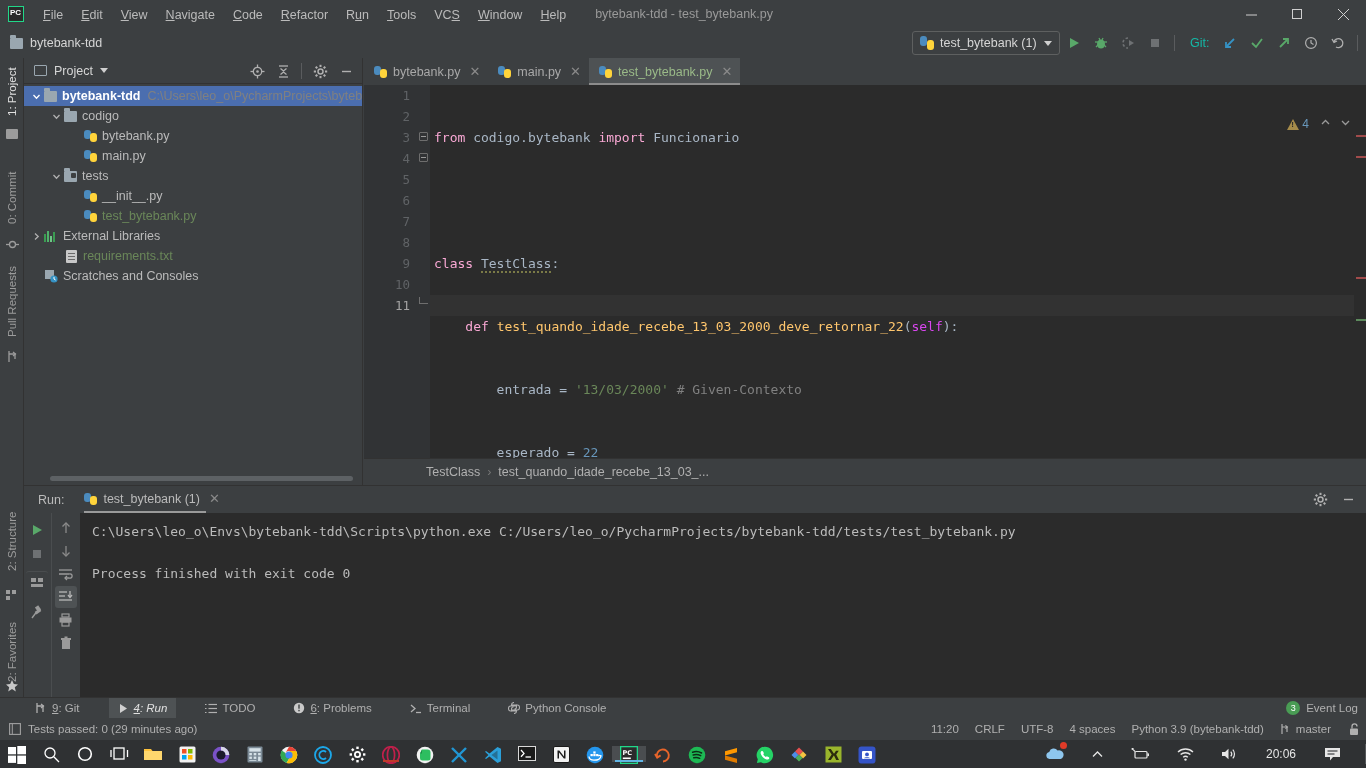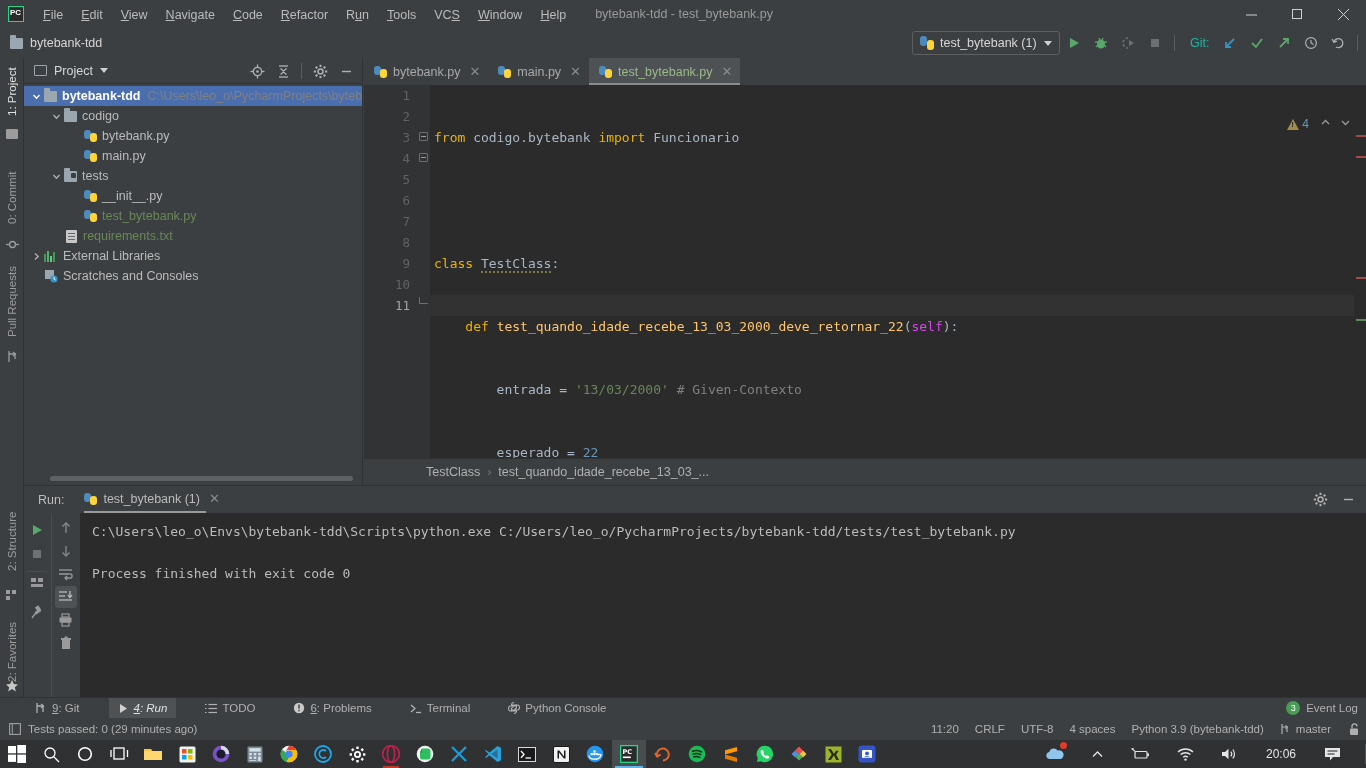--- a/index.html
+++ b/index.html
@@ -214,21 +214,21 @@
   .fold-end {
     position: absolute; left: 1px; width: 9px; height: 9px;
     border-left: 1px solid #6e6e6e; border-bottom: 1px solid #6e6e6e;
   }
   .code {
     position: absolute; left: 66px; top: 0; right: 0; height: 373px;
     font-family: "DejaVu Sans Mono", monospace; font-size: 13px;
     line-height: 21px; color: #a9b7c6; white-space: pre;
   }
   .code .ln { height: 21px; padding-left: 4px; }
-  .kw { color: #eab308; }
+  .kw { color: #f9a8d4; }
   .str { color: #6a8759; }
   .num { color: #6897bb; }
   .cmt { color: #808080; }
   .cls { color: #a9b7c6; }
   .fn { color: #ffc66d; }
   .self { color: #d946ef; }
   .hl-write { background: #43382a; }
   .hl-read { background: #344134; }
   .squig { border-bottom: 2px dotted #7a7a47; }
   .caretline { position: absolute; left: 0; right: 0; height: 21px;
@@ -335,21 +335,21 @@
     align-items: center; gap: 16px; }
   .sb-icon { width: 13px; height: 13px; display: flex;
     align-items: center; justify-content: center; }
 
   
   .taskbar {
     position: absolute; left: 0; top: 740px; width: 1366px; height: 28px;
     background: #2f3133; display: flex; align-items: center;
   }
   .tb-item {
-    width: 34px; height: 28px; display: flex; align-items: center;
+    width: 34px; height: 16px; display: flex; 
     justify-content: center; position: relative; flex: none;
   }
   .tb-item.active { background: #4a4d50; }
   .tb-item.active::after {
     content: ""; position: absolute; bottom: 0; left: 3px; right: 3px;
     height: 2px; background: #62b5e5;
   }
   .tb-item.underline::after {
     content: ""; position: absolute; bottom: 0; left: 9px; right: 9px;
     height: 2px; background: #c0392b;
@@ -629,37 +629,37 @@
           </span>
         <span class="t-label">__init__.py</span>
       </div>
       <div class="tree-row" style="padding-left:60px;">
         <span class="pyfile">
             <span class="p1"></span>
             <span class="p2"></span>
           </span>
         <span class="t-label green">test_bytebank.py</span>
       </div>
-      <div class="tree-row" style="padding-left:42px;">
-        <span class="txtfile"></span>
-        <span class="t-label green">requirements.txt</span>
-      </div>
       <div class="tree-row" style="padding-left:6px;">
         <span class="arrow">
           <svg width="11" height="11" viewBox="0 0 11 11">
               <polyline points="4,2.5 7.2,5.5 4,8.5" fill="none" stroke="#b0b0b0" stroke-width="1.3"></polyline>
             </svg>
         </span>
         <span class="libs-icon">
           <i style="height:8px;background:#3b9c52"></i>
             <i style="height:11px;background:#4fb36a"></i>
             <i style="height:6px;background:#6fc587"></i>
             <i style="height:10px;background:#3b9c52"></i>
         </span>
         <span class="t-label">External Libraries</span>
+      </div>
+      <div class="tree-row" style="padding-left:42px;">
+        <span class="txtfile"></span>
+        <span class="t-label green">requirements.txt</span>
       </div>
       <div class="tree-row" style="padding-left:20px;">
         <span class="scratch-icon">
           <svg width="14" height="14" viewBox="0 0 14 14">
               <rect x="1" y="1" width="9" height="9" fill="#9aa7b0"></rect>
               <circle cx="10" cy="10" r="3.6" fill="#3592c4"></circle>
               <polyline points="10,7.8 10,10 11.6,11" fill="none" stroke="#ffffff" stroke-width="1"></polyline>
             </svg>
         </span>
         <span class="t-label">Scratches and Consoles</span>

